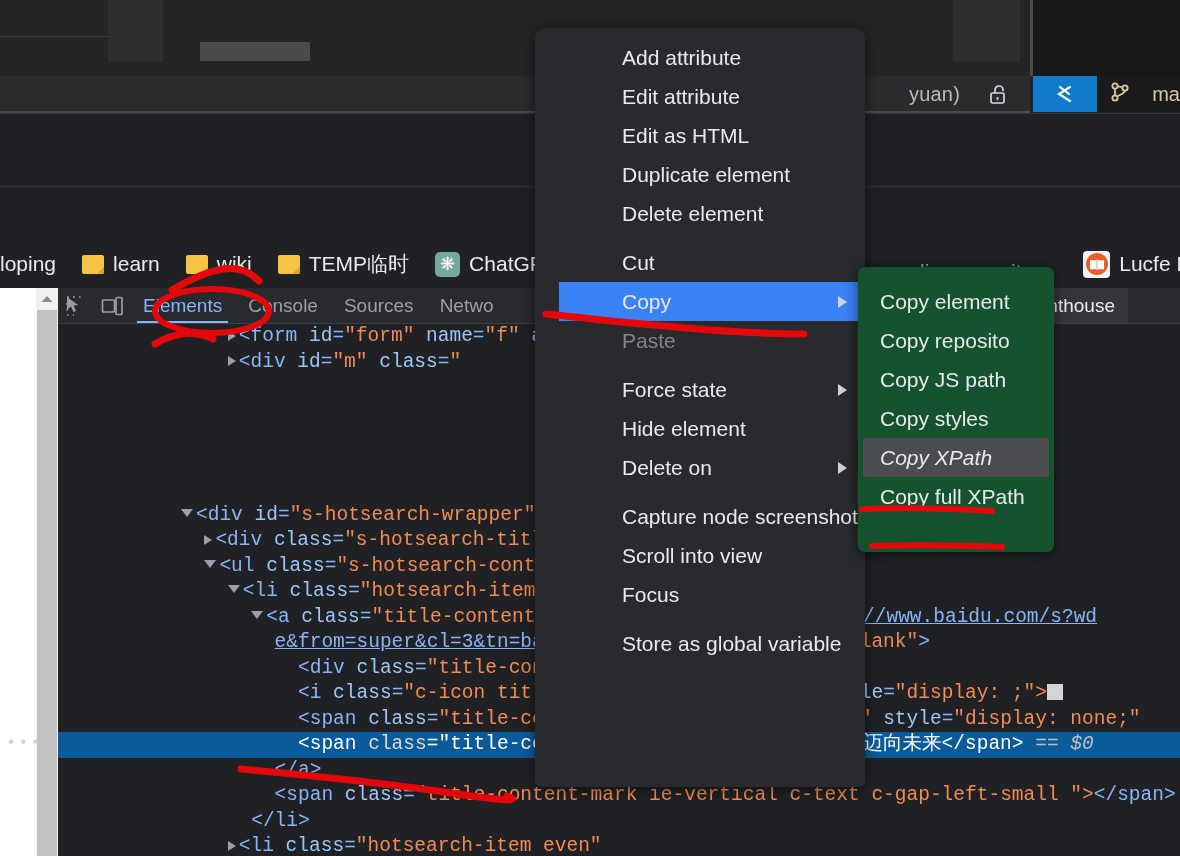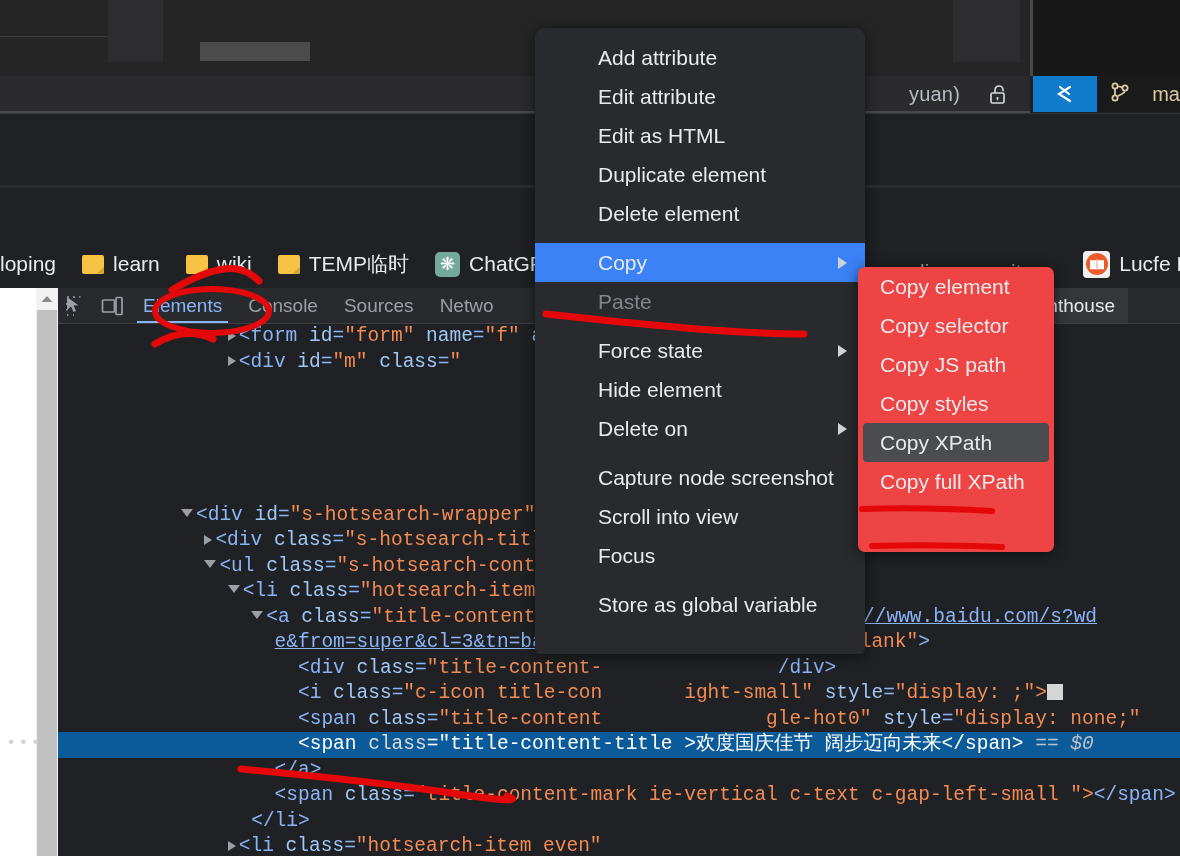--- a/index.html
+++ b/index.html
@@ -94,38 +94,38 @@
   .punc   { color:#8ab4f8; }
   .txt    { color:#e8eaed; }
   .lnk    { color:#8ab4f8; text-decoration:underline; }
   .ellipsis-pill { display:inline-block; background:#3a3d41; color:#cfd3d8; border-radius:9px;
      padding:0 6px; font-size:15px; line-height:17px; vertical-align:2px; border:1px solid #5f6368;}
   .dollar { color:#bdc1c6; font-style:italic; }
   .imgbadge { display:inline-block; width:16px; height:16px; background:#d5d5d5; color:#333;
      font-size:11px; line-height:16px; text-align:center; vertical-align:-2px; }
 
   
-  .ctxmenu { position:absolute; left:535px; top:28px; width:330px; height:626px;
+  .ctxmenu { position:absolute; left:535px; top:28px; width:330px; height:759px;
     background:#292a2d; border-radius:10px 10px 6px 6px; box-shadow:0 2px 14px rgba(0,0,0,.55);
-    padding-top:10px; z-index:40; }
+    padding-top:10px; z-index:40;padding-left:24px; }
   .ctx-item { height:39px; display:flex; align-items:center; padding:0 14px 0 63px;
     color:#e8eaed; font-size:21px; position:relative; white-space:nowrap; }
   .ctx-item.hl { background:#3b82f6; }
   .ctx-item.disabled { color:#80868b; }
   .ctx-gap { height:10px; }
   .ctx-arrow { position:absolute; right:18px; top:50%; transform:translateY(-50%);
     width:0;height:0;border-left:9px solid #cfd3d8;border-top:6px solid transparent;border-bottom:6px solid transparent; }
 
   
   .submenu { position:absolute; left:858px; top:267px; width:196px; height:285px;
-    background:#ef4444; border-radius:7px; box-shadow:0 2px 14px rgba(0,0,0,.55);
-    padding-top:0; z-index:50; }
+    background:#14532d; border-radius:7px; box-shadow:0 2px 14px rgba(0,0,0,.55);
+    padding-top:15px; z-index:50; }
   .sub-item { height:39px; display:flex; align-items:center; padding:0 10px 0 22px;
     color:#e8eaed; font-size:21px; white-space:nowrap; }
-  .sub-item.hl { background:#4a4c50; border-radius:4px; margin:0 5px; padding-left:17px; }
+  .sub-item.hl { background:#4a4c50; border-radius:4px; margin:0 5px; padding-left:17px;font-style:italic; }
 
   
   .ann { position:absolute; z-index:60; pointer-events:none; }
   .ann svg { display:block; overflow:visible; }
 </style>
 </head>
 <body>
 
 <div id="root">
 
@@ -274,20 +274,23 @@
       <div class="ctx-item">
         <span>Edit as HTML</span>
       </div>
       <div class="ctx-item">
         <span>Duplicate element</span>
       </div>
       <div class="ctx-item">
         <span>Delete element</span>
       </div>
       <div class="ctx-gap"></div>
+      <div class="ctx-item">
+        <span>Cut</span>
+      </div>
       <div class="ctx-item hl">
         <span>Copy</span>
         <span class="ctx-arrow"></span>
       </div>
       <div class="ctx-item disabled">
         <span>Paste</span>
       </div>
       <div class="ctx-gap"></div>
       <div class="ctx-item">
         <span>Force state</span>
@@ -314,21 +317,21 @@
       <div class="ctx-item">
         <span>Store as global variable</span>
       </div>
     </div>
 
   <div class="submenu" id="submenu">
       <div class="sub-item">
         <span>Copy element</span>
       </div>
       <div class="sub-item">
-        <span>Copy selector</span>
+        <span>Copy reposito</span>
       </div>
       <div class="sub-item">
         <span>Copy JS path</span>
       </div>
       <div class="sub-item">
         <span>Copy styles</span>
       </div>
       <div class="sub-item hl">
         <span>Copy XPath</span>
       </div>

